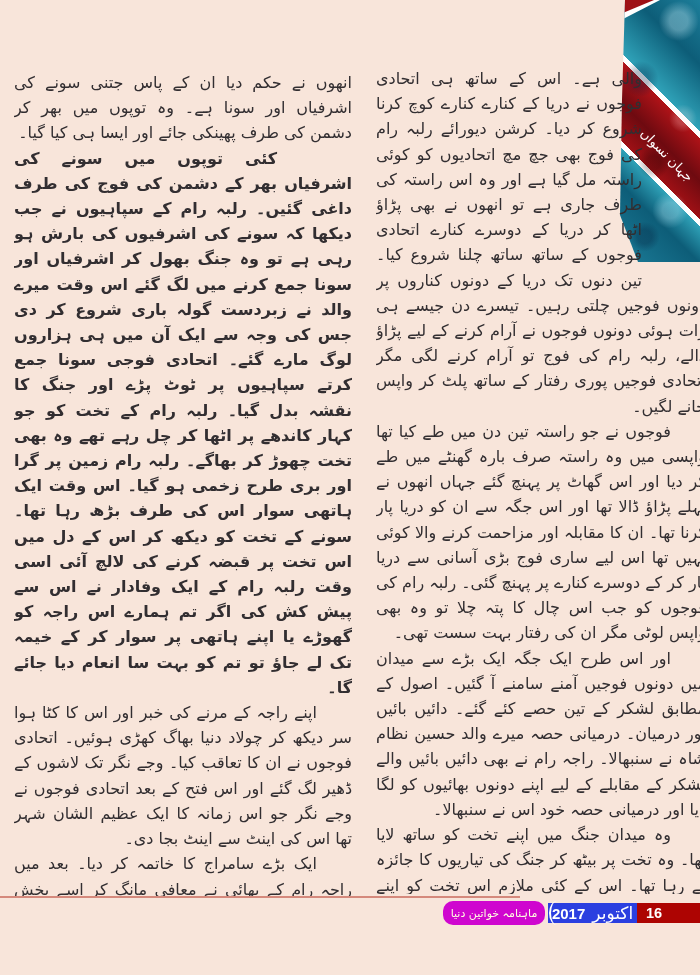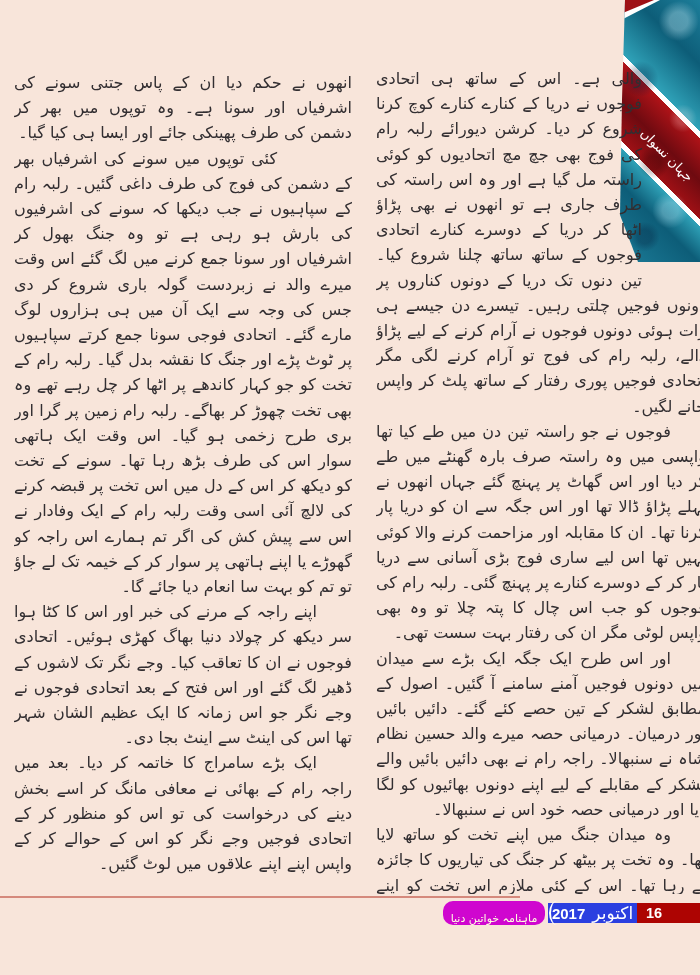--- a/index.html
+++ b/index.html
@@ -11,21 +11,21 @@
   
   .col{
     position:absolute;direction:rtl;text-align:justify;
     font-size:16px;line-height:25.2px;color:#322e31;
     overflow:hidden;
   }
   .col-right{left:376px;top:66px;width:330px;height:828px;}
   .col-left{left:14px;top:70px;width:338px;height:826px;}
   .col p{margin:0;padding:0;}
   .ind{text-indent:35px;}
-  .ind-lg{text-indent:75px;}
+  .ind-lg{text-indent:75px;font-weight:bold;}
   .deco-float{float:right;width:64px;height:202px;}
   
   .masthead{
     position:absolute;top:0;right:0;width:85px;height:263px;
     clip-path:polygon(10px 0,85px 0,85px 262px,23px 262px,5px 215px,7px 100px);
     background:linear-gradient(45deg,
       #1d7f9b 0px,#0d5d78 60px,#2fa2b8 86px,
       #ffffff 86px,#ffffff 91px,
       #9e1015 91px,#6e0a10 118px,#b01318 148px,
       #ffffff 148px,#ffffff 153px,
@@ -53,21 +53,21 @@
     position:absolute;left:52px;top:155px;
     transform:translate(-50%,-50%) rotate(45deg);
     white-space:nowrap;direction:rtl;
     color:#ffffff;font-size:13px;letter-spacing:1px;z-index:3;
   }
   
   .thin-line{position:absolute;left:0;top:896px;width:520px;height:2px;background:#c2574a;opacity:.65;}
   .magenta-box{
     position:absolute;left:443px;top:901px;width:102px;height:24px;
     background:#cf06cf;border-radius:10px;
-    display:flex;align-items:flex-end;justify-content:center;
+    display:flex;align-items:center;justify-content:center;
     color:#fffde0;font-size:11px;direction:rtl;
   }
   .blue-box{
     position:absolute;left:548px;top:903px;width:89px;height:20px;
     background:#2b3fe0;color:#ffffff;direction:rtl;
     display:flex;align-items:center;justify-content:center;gap:7px;
   }
   .blue-box .paren{
     position:absolute;right:72px;top:-2px;width:14px;height:24px;
     border-left:2.5px solid #ffffff;border-radius:50%;

